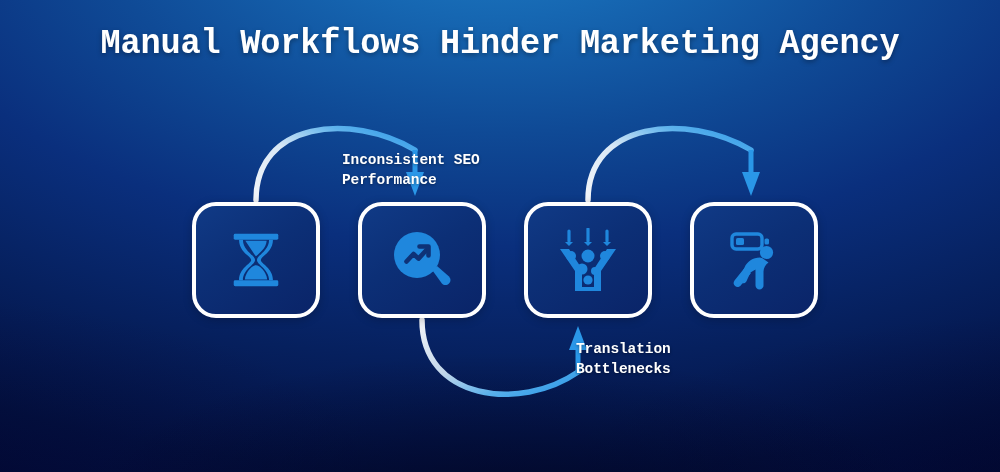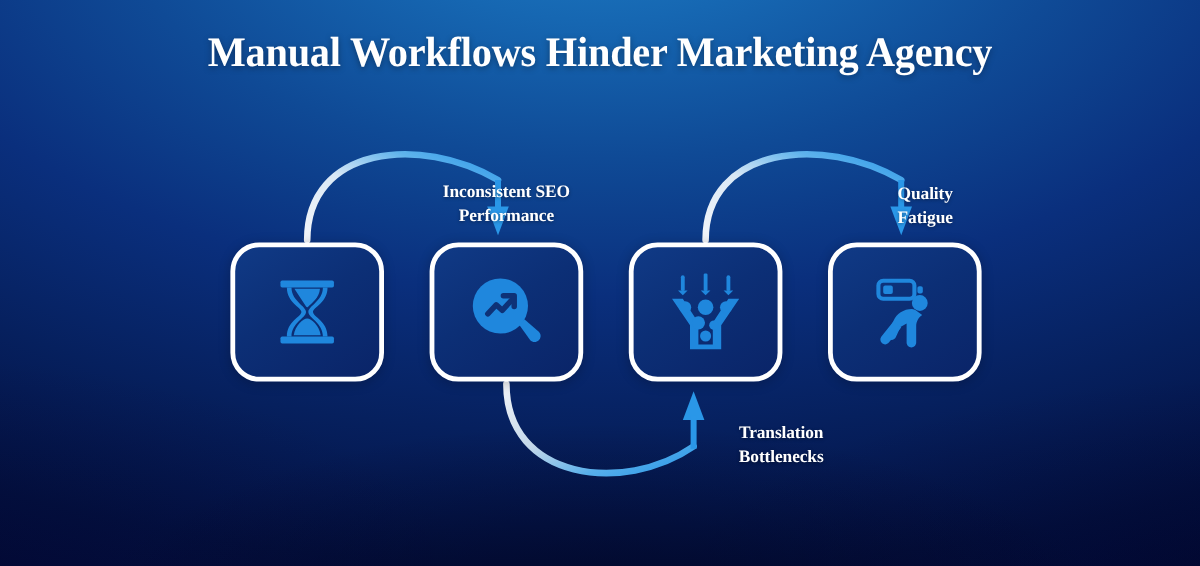--- a/index.html
+++ b/index.html
@@ -6,21 +6,21 @@
   html, body {
     margin: 0;
     padding: 0;
     background: #0a1f5c;
   }
   #stage {
     position: relative;
     width: 1000px;
     height: 472px;
     overflow: hidden;
-    font-family: Liberation Serif, serif;
+    font-family: Liberation Mono, monospace;
     background:
       radial-gradient(120% 135% at 50% -18%, #1f7fc6 0%, #1667b2 16%, #0f4a96 34%, #0a2f7d 52%, #06205e 70%, #031042 88%, #02083a 100%);
   }
   #stage::after {
     content: "";
     position: absolute;
     inset: 0;
     pointer-events: none;
     background:
       radial-gradient(70% 60% at 50% 112%, rgba(1,4,30,0.75) 0%, rgba(1,4,30,0.0) 62%),
@@ -77,21 +77,21 @@
     position: absolute;
     color: #ffffff;
     font-size: 14.5px;
     font-weight: 700;
     line-height: 1.38;
     letter-spacing: -0.1px;
     text-shadow: 0 1px 3px rgba(0,0,0,0.4);
     z-index: 5;
     white-space: pre-line;
   }
-  .label.center { text-align: center; }
+  .label.center { text-align: left; }
   .label.left   { text-align: left; }
 </style>
 </head>
 <body>
 
 <div id="stage">
 
   <div class="title">Manual Workflows Hinder Marketing Agency</div>
 
   <svg class="connectors" viewBox="0 0 1000 472" width="1000" height="472" aria-hidden="true">
@@ -181,35 +181,33 @@
           <circle cx="17" cy="28" r="5"></circle>
           <circle cx="34" cy="28" r="6.5"></circle>
           <circle cx="51" cy="28" r="5"></circle>
           <circle cx="28" cy="41" r="5.5"></circle>
           <circle cx="41" cy="43" r="4"></circle>
           <circle cx="34" cy="52" r="4.6"></circle>
         </g>
       </svg>
     </span>
   </div>
-  <div class="label center" style="left:576px; top:351px; width:150px;">Translation
+  <div class="label center" style="left:576px; top:339px; width:150px;">Translation
 Bottlenecks</div>
 
   <div class="node" style="left:690px; top:202px;">
     <span>
       <svg width="64" height="64" viewBox="0 0 64 64">
         <g>
           <rect x="10" y="6" width="30" height="15" rx="4" fill="none" stroke="#1f87dd" stroke-width="3.4"></rect>
           <rect x="14" y="10" width="8" height="7" rx="1.6" fill="#1f87dd"></rect>
           <rect x="42.5" y="10.5" width="4.5" height="6" rx="1.6" fill="#1f87dd"></rect>
         </g>
         <g fill="#1f87dd">
           <circle cx="44.5" cy="24.5" r="6.6"></circle>
           <path d="M38 29.5 C31 29.5 25 33.5 22.5 39.5 L17.5 50 C16.6 52 17.5 54.2 19.5 55 C21.5 55.8 23.8 54.9 24.6 52.9 L28.4 44.4 L33.5 41.5 L33.5 52 L33.5 57.5 C33.5 59.7 35.3 61.5 37.5 61.5 C39.7 61.5 41.5 59.7 41.5 57.5 L41.5 43.5 C41.5 40 43.5 36.5 46.5 34.5 L40.5 30.2 Z"></path>
           <path d="M22.5 40 L12.5 52.5 C11.1 54.2 11.4 56.7 13.1 58.1 C14.8 59.5 17.3 59.2 18.7 57.5 L29 45 Z"></path>
         </g>
       </svg>
     </span>
   </div>
-  <div class="label left" style="left:748px; top:152px; width:140px;">Quality
-Fatigue</div>
 
 </div>
 
 </body></html>

